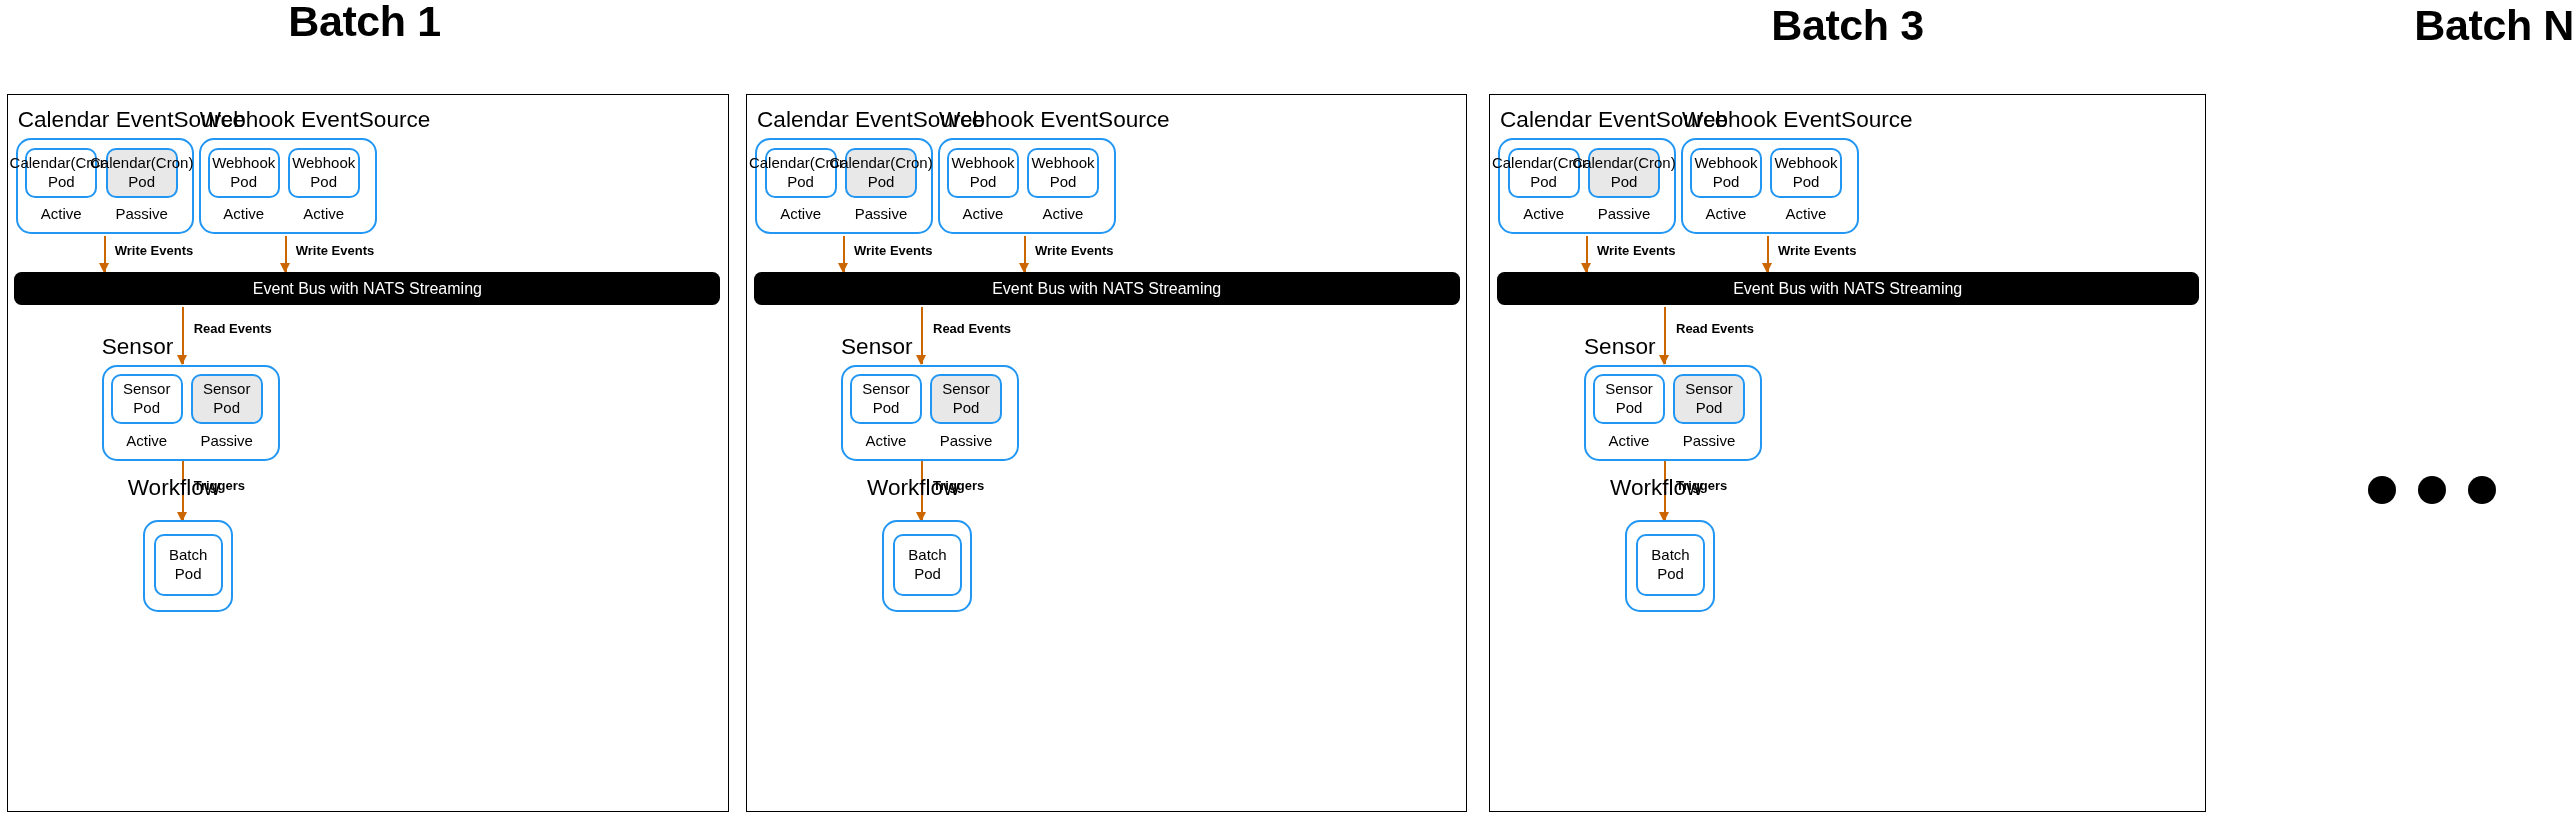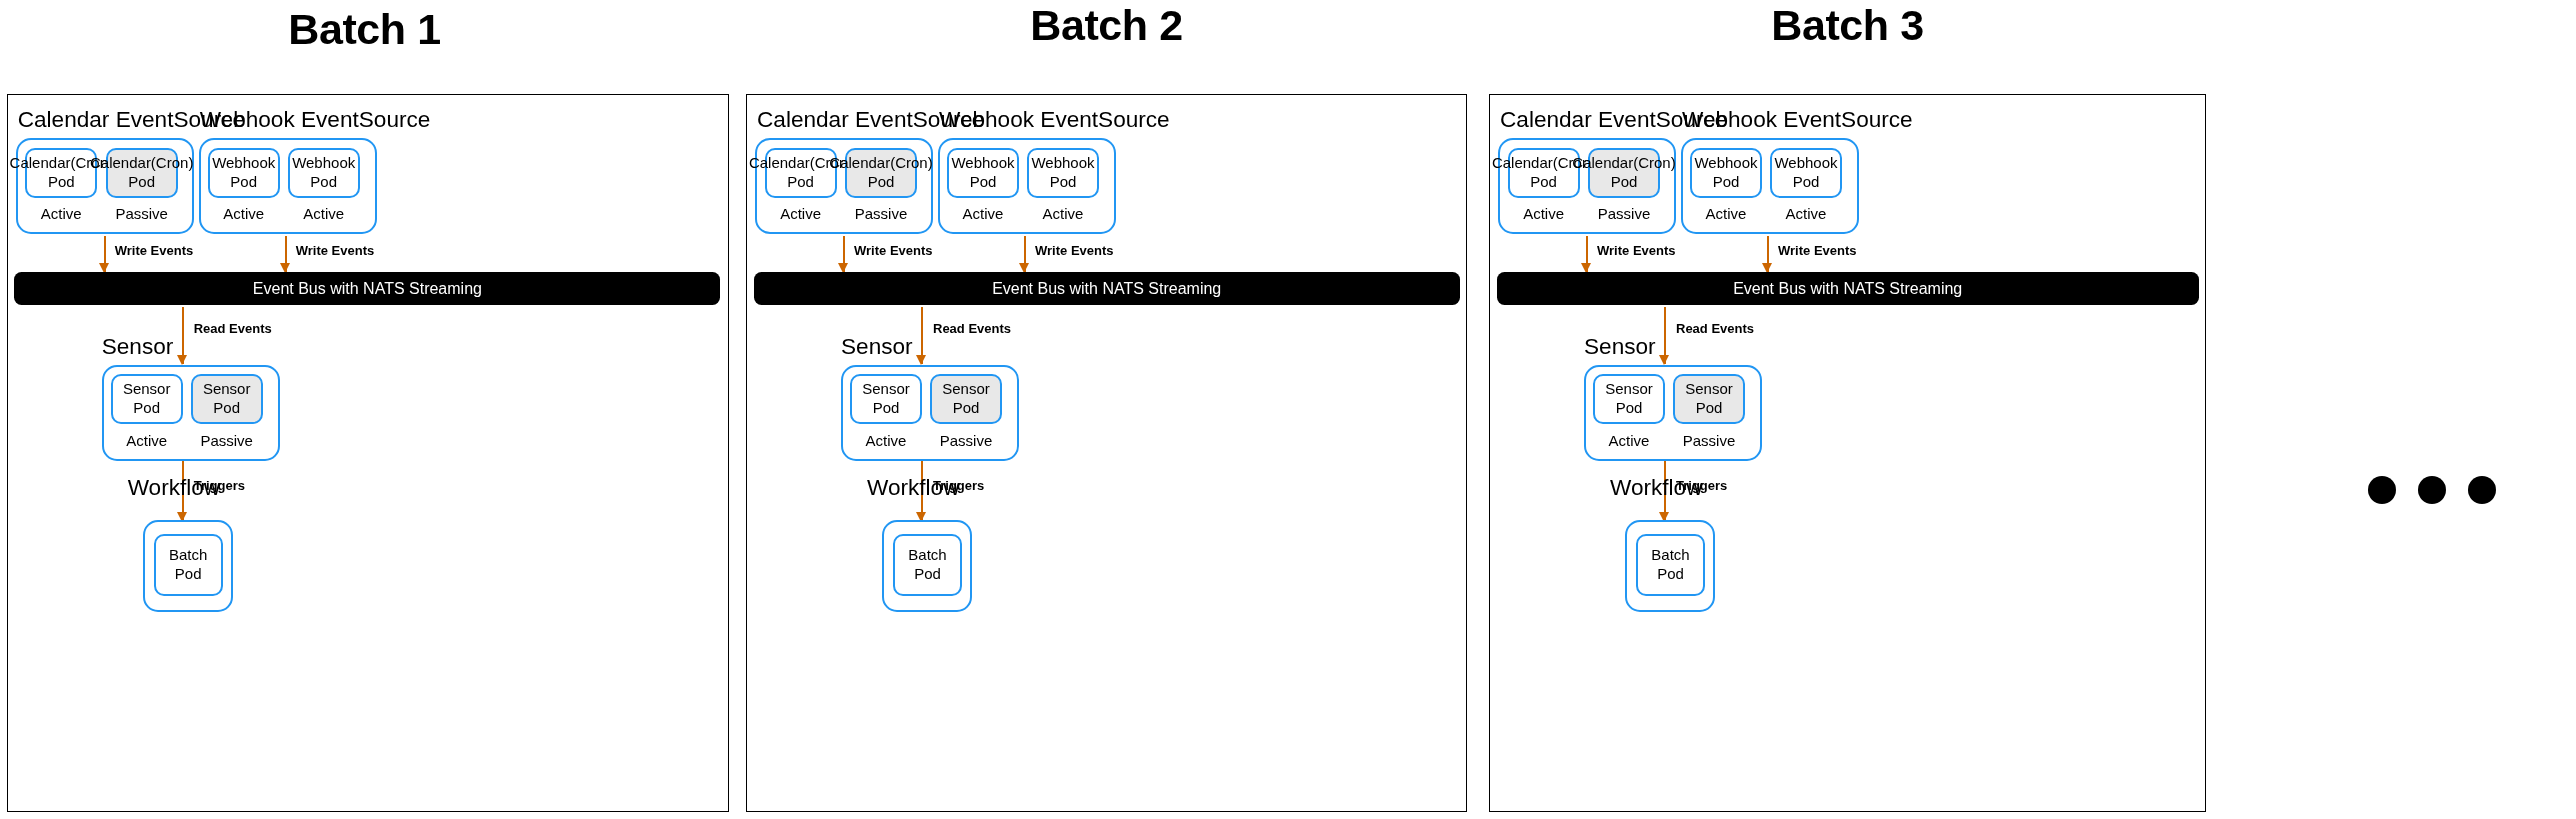--- a/index.html
+++ b/index.html
@@ -94,23 +94,23 @@
 
   
   .dots{position:absolute;display:flex;gap:22px;align-items:center;}
   .dots i{display:block;width:28px;height:28px;border-radius:50%;background:#000;}
 </style>
 </head>
 <body>
 
 <div class="stage">
 
-  <div class="batch-title" style="left:0px;top:8px;width:729px;">Batch 1</div>
-  <div class="batch-title" style="left:746px;top:4.2px;width:721px;">Batch 2</div>
+  <div class="batch-title" style="left:0px;top:0;width:729px;">Batch 1</div>
   <div class="batch-title" style="left:1489px;top:4.2px;width:717px;">Batch 3</div>
+  <div class="batch-title" style="left:2240px;top:4.2px;width:334px;text-align:right;">Batch N</div>
 
   <div class="panel" style="left:6.7px;top:94px;width:722px;height:718px;">
 
     <div class="group-label" style="left:10px;top:14px;">Calendar EventSource</div>
     <div class="group-label" style="left:192px;top:14px;">Webhook EventSource</div>
 
     <div class="rbox" style="left:8.4px;top:43px;width:178px;height:96px;"></div>
     <div class="pod" style="left:17.6px;top:53px;width:72px;height:50px;">
       <span>
         <span>Calendar(Cron)</span>

